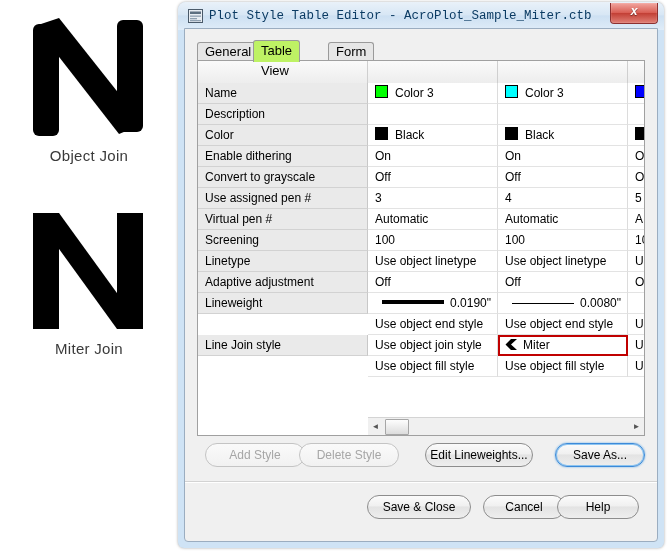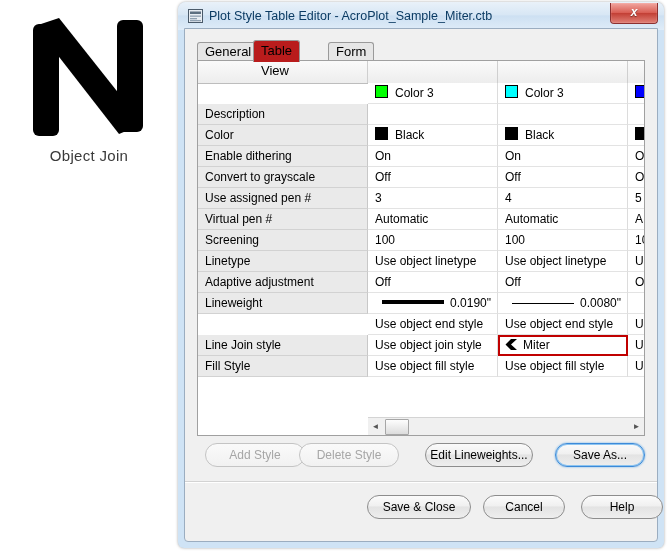--- a/index.html
+++ b/index.html
@@ -33,20 +33,21 @@
     position:absolute;left:6px;top:26px;right:6px;bottom:6px;
     background:#f0f0f0;
     border:1px solid #9badc0;
     border-radius:0 0 4px 4px;
     box-sizing:border-box;
   }
   #titlebar{
     position:absolute;left:0;top:0;width:100%;height:28px;
     border-radius:8px 8px 0 0;
     background:linear-gradient(to bottom,#e9f1f9 0%,#d8e7f5 45%,#cde0f2 50%,#dfecf8 100%);
+    font-family:Liberation Mono, monospace;
   }
   #title-icon{
     position:absolute;left:10px;top:7px;width:15px;height:14px;
   }
   #title-text{
     position:absolute;left:31px;top:6px;height:16px;line-height:16px;
     font-size:12.5px;color:#0b3b63;white-space:nowrap;
   }
   #close-btn{
     position:absolute;right:6px;top:1px;width:46px;height:20px;
@@ -63,21 +64,21 @@
   }
   
   #tabs{position:absolute;left:12px;top:11px;height:20px;}
   .tab{
     position:absolute;top:2px;height:18px;line-height:18px;
     padding:0 7px;font-size:13px;
     background:#e6e6e6;border:1px solid #9a9a9a;border-bottom:none;
     border-radius:3px 3px 0 0;cursor:pointer;color:#000;
   }
   .tab.active{
-    top:0;height:21px;line-height:20px;background:#b91c1c;
+    top:0;height:21px;line-height:20px;background:#bef264;
     border-color:#9a9a9a;z-index:3;
   }
   
   #table-panel{
     position:absolute;left:12px;top:31px;right:12px;height:374px;
     background:#ffffff;border:1px solid #a0a0a0;overflow:hidden;
   }
   #grid{
     position:absolute;left:0;top:0;width:100%;height:100%;
   }
@@ -172,20 +173,32 @@
         <g fill="#000">
           <rect x="4" y="12" width="26" height="112" rx="6"></rect>
           <rect x="88" y="8" width="26" height="112" rx="6"></rect>
           <polygon points="6,14 30,6 114,112 90,122"></polygon>
         </g>
       </svg>
     </div>
     <div class="illo-caption">Object Join</div>
   </div>
 
+  <div class="illo" style="top:205px;">
+    <div class="n-wrap">
+      <svg width="120" height="128" viewBox="0 0 120 128">
+        <g fill="#000">
+          <rect x="4" y="8" width="26" height="116"></rect>
+          <rect x="88" y="8" width="26" height="116"></rect>
+          <polygon points="4,8 30,8 114,124 88,124"></polygon>
+        </g>
+      </svg>
+    </div>
+    <div class="illo-caption">Miter Join</div>
+  </div>
 
 </div>
 
 <div id="dialog">
 
   <div id="titlebar">
     <svg id="title-icon" viewBox="0 0 15 14">
       <rect x="0.5" y="0.5" width="14" height="13" fill="#e8edf2" stroke="#4a5a6a"></rect>
       <rect x="2" y="2.5" width="11" height="2.5" fill="#5d6f80"></rect>
       <rect x="2" y="6.5" width="11" height="1.3" fill="#8fa0b0"></rect>
@@ -212,20 +225,21 @@
         <div class="grid-header">
           <div class="hcell" style="left:0;width:170px;"></div>
           <div class="hcell c1" style="left:170px;width:130px;"></div>
           <div class="hcell c2" style="left:300px;width:130px;"></div>
           <div class="hcell c3" style="left:430px;width:130px;"></div>
         </div>
 
         <div class="rows">
 
           <div class="row">
+            <div class="lbl">Name</div>
             <div class="cell c1">
               <span class="swatch" id="sw0" style="background: rgb(0, 255, 0);"></span><span>Color 3</span>
             </div>
             <div class="cell c2">
               <span class="swatch" id="sw1" style="background: rgb(0, 255, 255);"></span><span>Color 3</span>
             </div>
             <div class="cell c3">
               <span class="swatch" id="sw2" style="background: rgb(0, 0, 255);"></span><span></span>
             </div>
           </div>
@@ -323,21 +337,20 @@
             <div class="cell c2 sel-cell" style="border-color: rgb(192, 0, 0);">
               <svg class="miter-icon" width="13" height="11" viewBox="0 0 13 11">
                 <polygon points="6,0 12,0 6,5.5 12,11 6,11 0.5,5.5" fill="#000"></polygon>
               </svg><span>Miter</span>
             </div>
             <div class="cell c1">Use object join style</div>
             <div class="cell c3">U</div>
           </div>
 
           <div class="row">
-            <div class="lbl">Fill Style</div>
             <div class="cell c1">Use object fill style</div>
             <div class="cell c2">Use object fill style</div>
             <div class="cell c3">U</div>
           </div>
 
         </div>
       </div>
 
       <div id="hscroll">
         <div class="sb-arrow" id="sb-left">◄</div>
@@ -351,17 +364,17 @@
       <div class="btn disabled" style="left:102px;width:100px;">Delete Style</div>
       <div class="btn" style="left:228px;width:108px;">Edit Lineweights...</div>
       <div class="btn focus" style="left:358px;width:90px;">Save As...</div>
     </div>
 
     <div id="sep"></div>
 
     <div id="bottom-buttons">
       <div class="btn" style="left:182px;width:104px;">Save &amp; Close</div>
       <div class="btn" style="left:298px;width:82px;">Cancel</div>
-      <div class="btn" style="left:396px;width:82px;">Help</div>
+      <div class="btn" style="left:372px;width:82px;">Help</div>
     </div>
 
   </div>
 </div>
 
 </body></html>

